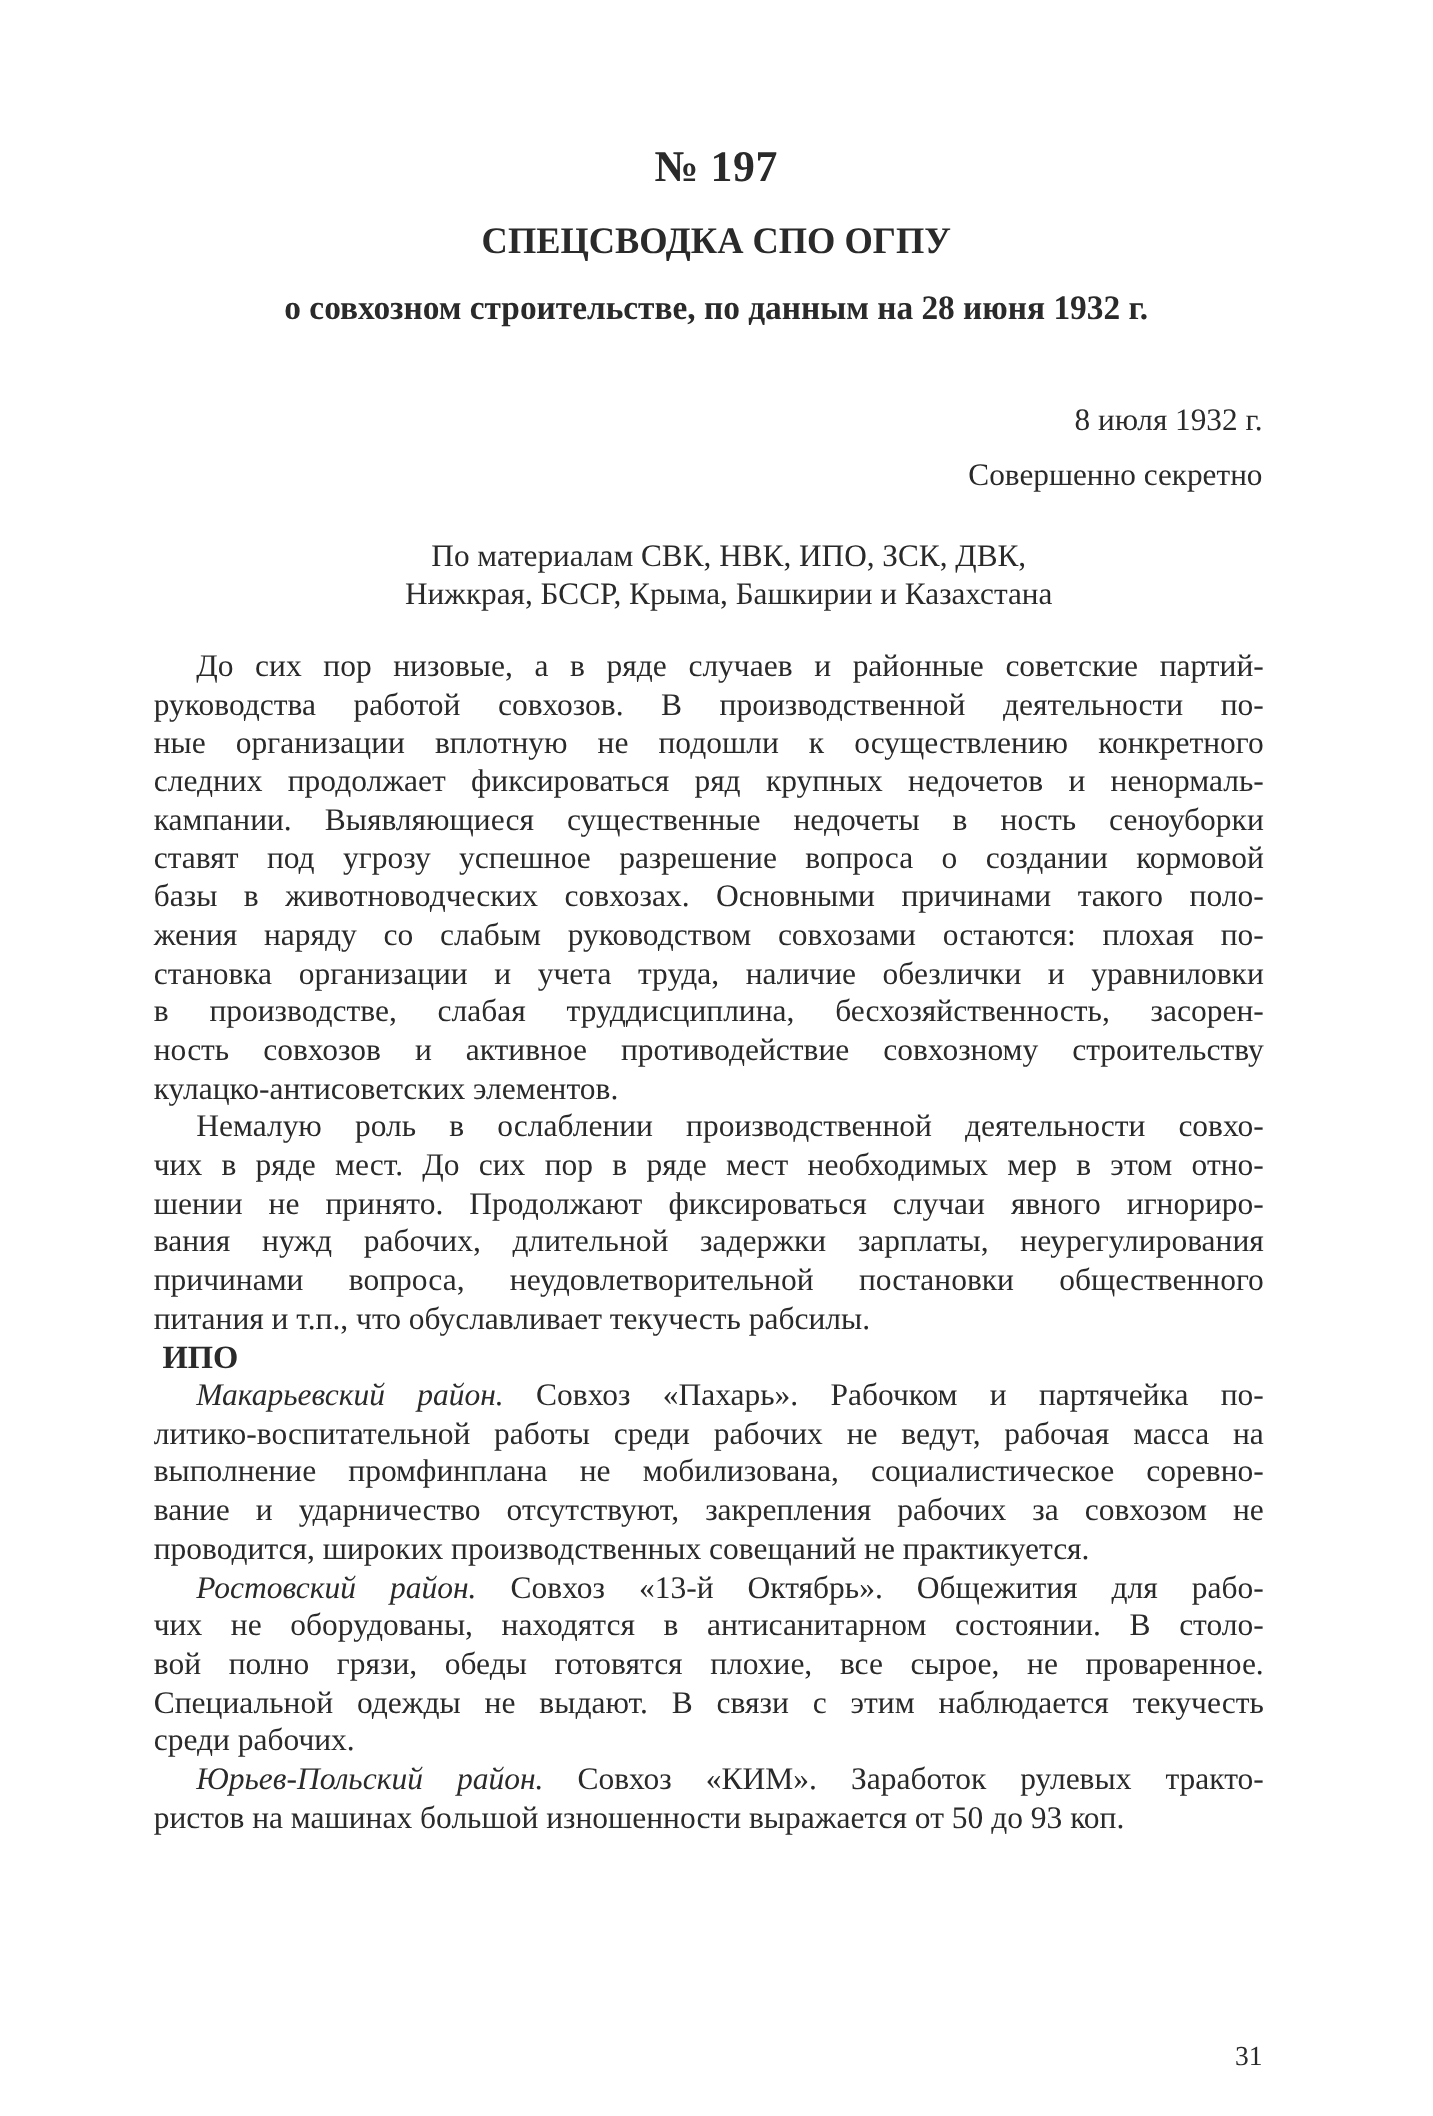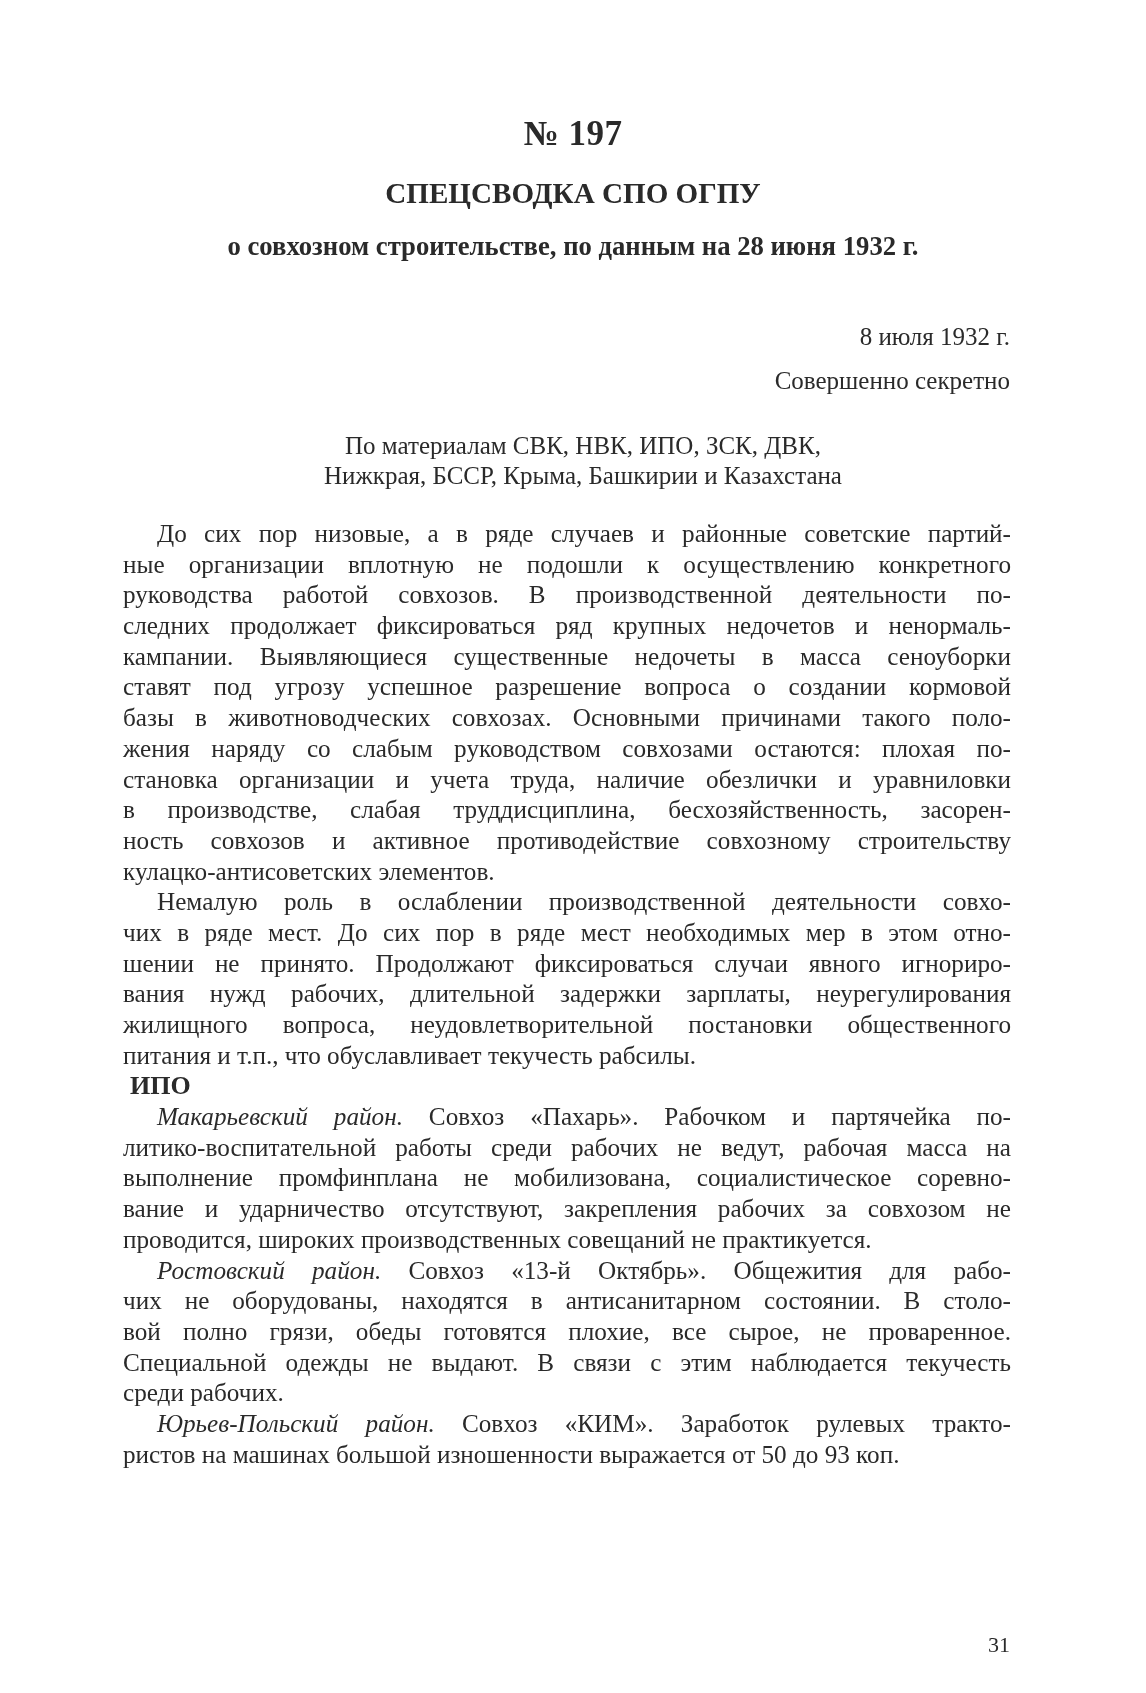--- a/index.html
+++ b/index.html
@@ -44,39 +44,39 @@
 
   <div class="sources">
     <div>По материалам СВК, НВК, ИПО, ЗСК, ДВК,</div>
     <div>Нижкрая, БССР, Крыма, Башкирии и Казахстана</div>
   </div>
 
   <div class="body">
 
     <div>
       <div class="line indent">До сих пор низовые, а в ряде случаев и районные советские партий-</div>
+      <div class="line">руководства работой совхозов. В производственной деятельности по-</div>
       <div class="line">ные организации вплотную не подошли к осуществлению конкретного</div>
-      <div class="line">руководства работой совхозов. В производственной деятельности по-</div>
       <div class="line">следних продолжает фиксироваться ряд крупных недочетов и ненормаль-</div>
-      <div class="line">кампании. Выявляющиеся существенные недочеты в масса сеноуборки</div>
+      <div class="line">кампании. Выявляющиеся существенные недочеты в ность сеноуборки</div>
       <div class="line">ставят под угрозу успешное разрешение вопроса о создании кормовой</div>
       <div class="line">базы в животноводческих совхозах. Основными причинами такого поло-</div>
       <div class="line">жения наряду со слабым руководством совхозами остаются: плохая по-</div>
       <div class="line">становка организации и учета труда, наличие обезлички и уравниловки</div>
       <div class="line">в производстве, слабая труддисциплина, бесхозяйственность, засорен-</div>
       <div class="line">ность совхозов и активное противодействие совхозному строительству</div>
       <div class="line last">кулацко-антисоветских элементов.</div>
     </div>
 
     <div>
       <div class="line indent">Немалую роль в ослаблении производственной деятельности совхо-</div>
       <div class="line">чих в ряде мест. До сих пор в ряде мест необходимых мер в этом отно-</div>
       <div class="line">шении не принято. Продолжают фиксироваться случаи явного игнориро-</div>
       <div class="line">вания нужд рабочих, длительной задержки зарплаты, неурегулирования</div>
-      <div class="line">жилищного вопроса, неудовлетворительной постановки общественного</div>
+      <div class="line">причинами вопроса, неудовлетворительной постановки общественного</div>
       <div class="line last">питания и т.п., что обуславливает текучесть рабсилы.</div>
     </div>
 
     <div class="line last section-head">ИПО</div>
 
     <div>
       <div class="line indent">
         <span class="it">Макарьевский район.</span>
         <span>Совхоз «Пахарь». Рабочком и партячейка по-</span>
       </div>

